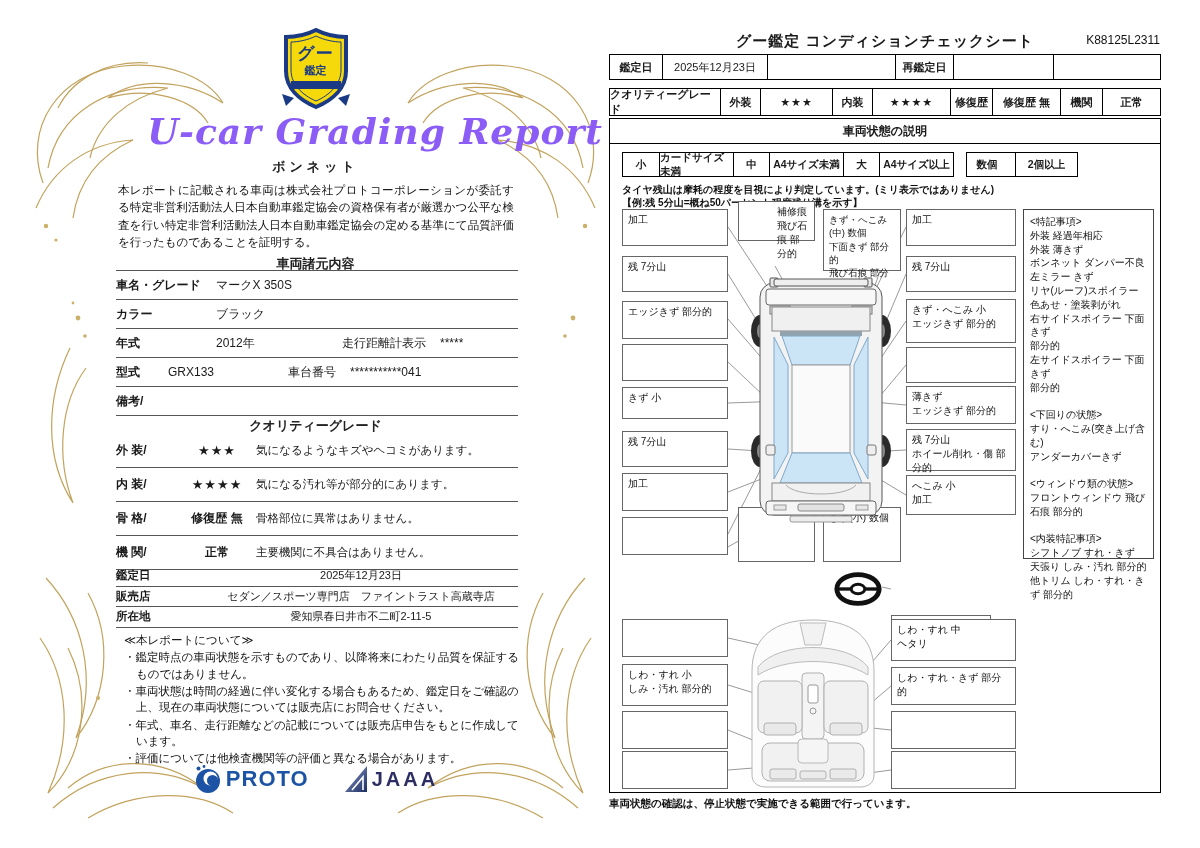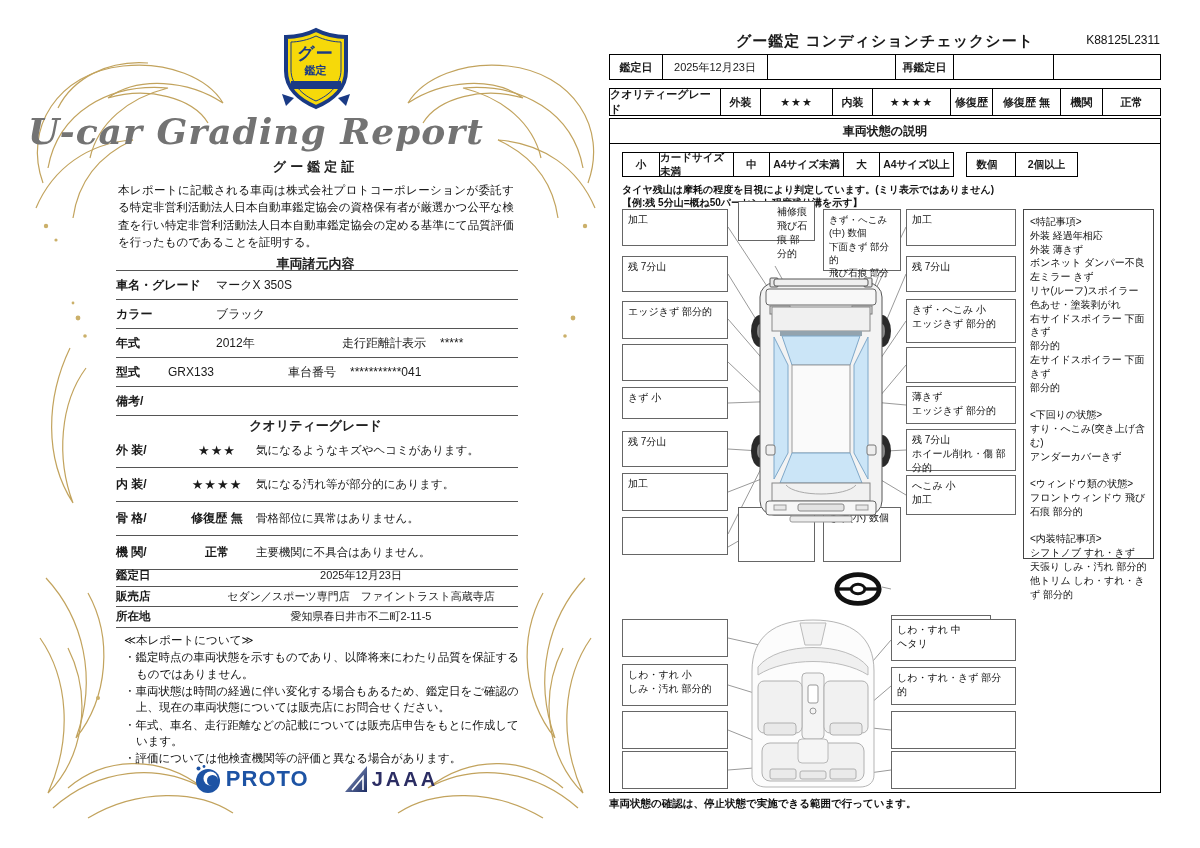--- a/index.html
+++ b/index.html
@@ -8,23 +8,23 @@
     font-family:"Liberation Sans","DejaVu Sans",sans-serif;color:#1a1a1a;
     -webkit-font-smoothing:antialiased;
   }
   .abs{position:absolute;}
   
   .page-left{position:absolute;left:28px;top:18px;width:575px;height:815px;}
   .flourish{position:absolute;left:0;top:0;width:575px;height:815px;pointer-events:none;}
   .badge-wrap{position:absolute;left:50%;top:8px;transform:translateX(-50%);width:80px;height:86px;}
   .badge-text1{position:absolute;left:0;top:16px;width:80px;text-align:center;font-size:17px;font-weight:900;color:#1a3a85;letter-spacing:1px;}
   .badge-text2{position:absolute;left:0;top:37px;width:80px;text-align:center;font-size:11px;font-weight:800;color:#1a3a85;}
-  .gr-title{position:absolute;left:0;top:92px;width:100%;text-align:left;
+  .gr-title{position:absolute;left:0;top:92px;width:100%;text-align:right;
     font-family:"DejaVu Serif","Liberation Serif",serif;font-style:italic;font-weight:bold;
-    font-size:36px;color:#737373;letter-spacing:1px;}
+    font-size:36px;color:#8b5cf6;letter-spacing:1px;}
   .gr-subtitle{position:absolute;left:0;top:140px;width:100%;text-align:center;font-size:13px;font-weight:700;letter-spacing:4px;color:#222;}
   .intro{position:absolute;left:90px;top:164px;width:396px;font-size:11.5px;line-height:1.5;text-align:justify;color:#111;}
   .sec-head{position:absolute;width:100%;text-align:center;font-size:13px;font-weight:700;color:#222;}
   .spec{position:absolute;left:88px;top:252px;width:402px;border-top:1px solid #555;font-size:12px;}
   .spec .srow{display:flex;align-items:center;height:28px;border-bottom:1px solid #555;}
   .spec .slabel{font-weight:700;width:100px;flex:none;}
   .spec .slabel.narrow{width:52px;}
   .spec .sval{flex:none;}
   .spec .slabel2{font-weight:400;margin-left:34px;flex:none;}
   .spec .sval2{margin-left:14px;flex:none;}
@@ -109,21 +109,21 @@
       <path d="M40,10 C48,14 58,16 65,16 L65,44 C65,58 54,69 40,75 C26,69 15,58 15,44 L15,16 C22,16 32,14 40,10 Z" fill="none" stroke="#1a3a85" stroke-width="1"></path>
       <rect x="15" y="55" width="50" height="8" fill="#1a3a85"></rect>
       <polygon points="6,68 18,72 10,80" fill="#1a3a85"></polygon>
       <polygon points="74,68 62,72 70,80" fill="#1a3a85"></polygon>
     </svg>
     <div class="badge-text1">グー</div>
     <div class="badge-text2">鑑定</div>
   </div>
 
   <div class="gr-title">U-car Grading Report</div>
-  <div class="gr-subtitle">グー鑑定証</div>
+  <div class="gr-subtitle">ボンネット</div>
   <div class="intro">本レポートに記載される車両は株式会社プロトコーポレーションが委託する特定非営利活動法人日本自動車鑑定協会の資格保有者が厳選かつ公平な検査を行い特定非営利活動法人日本自動車鑑定協会の定める基準にて品質評価を行ったものであることを証明する。</div>
 
   <div class="sec-head" style="top:237px;">車両諸元内容</div>
 
   <div class="spec">
     <div class="srow">
       <span class="slabel">車名・グレード</span>
       <span class="sval">マークX 350S</span>
     </div>
     <div class="srow">

